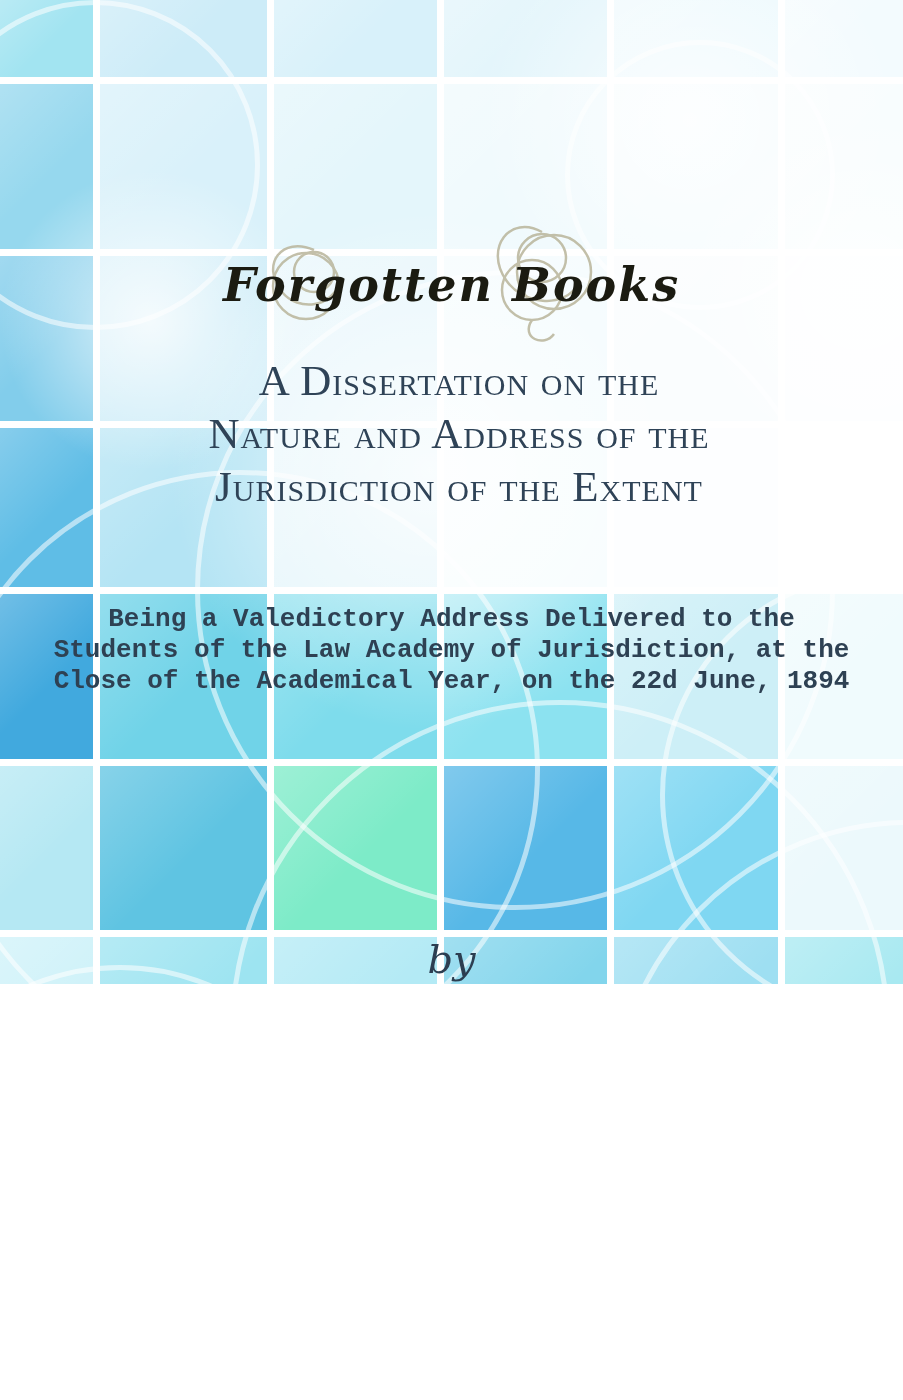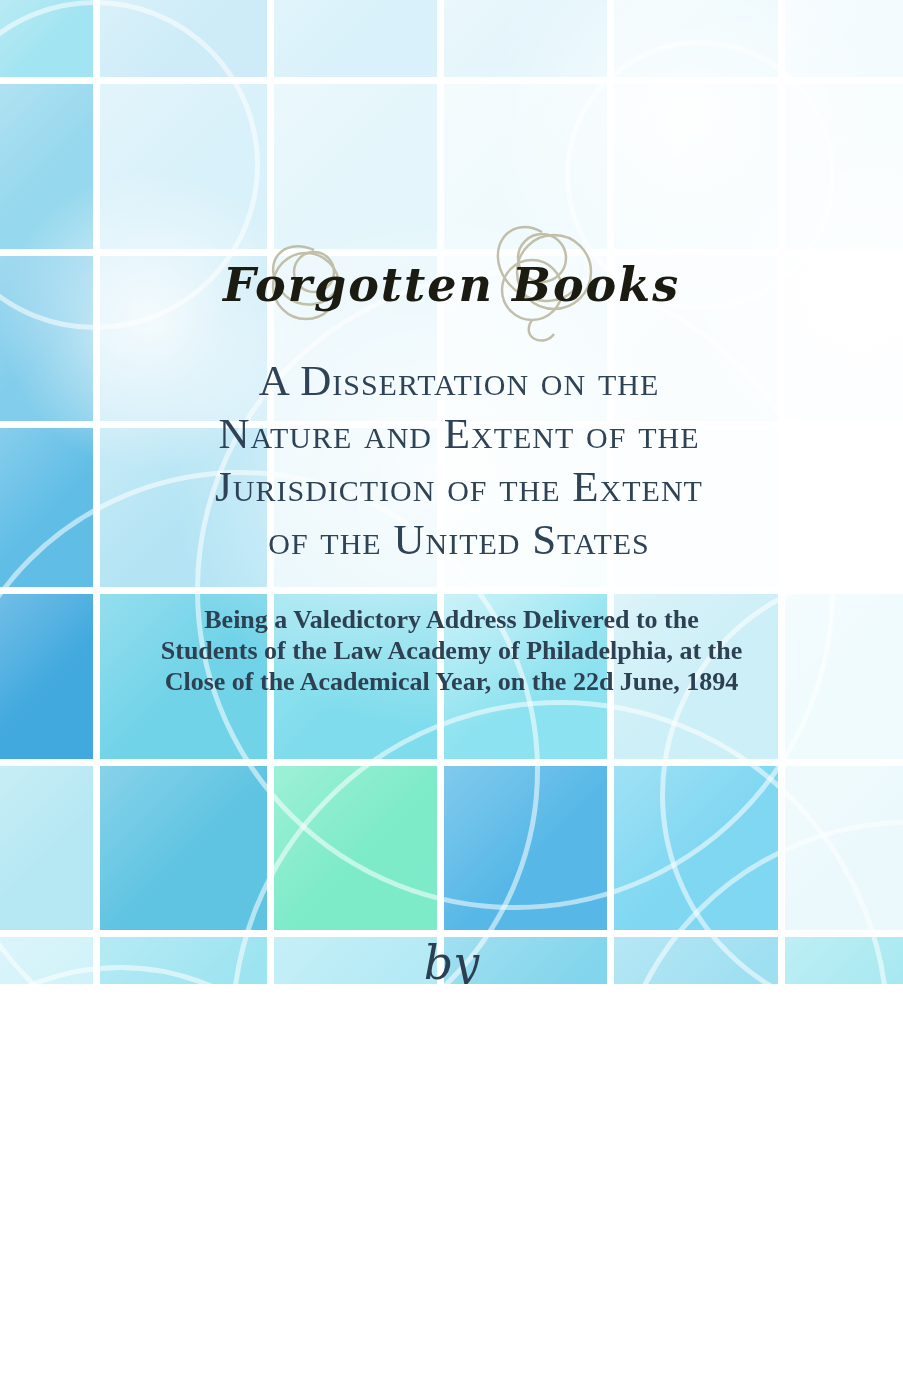--- a/index.html
+++ b/index.html
@@ -76,31 +76,31 @@
   .subtitle-block {
     position: absolute;
     top: 604px;
     left: 0;
     right: 0;
     color: #2e4153;
     font-weight: bold;
     font-size: 26px;
     line-height: 31px;
   }
-  .subtitle-line { white-space: nowrap; }
+  .subtitle-line { white-space: nowrap; font-family: Liberation Mono, monospace; }
 
   
   .byline {
     position: absolute;
     top: 936px;
     left: 0;
     right: 0;
     font-family: "DejaVu Serif", serif;
     font-style: italic;
-    font-size: 46px;
+    font-size: 40px;
     color: #2c3e51;
   }
   .author {
     position: absolute;
     top: 1000px;
     left: 0;
     right: 0;
     font-family: "DejaVu Serif", serif;
     font-style: italic;
     font-size: 54px;
@@ -201,28 +201,27 @@
           <circle cx="290" cy="84" r="30"></circle>
           <path d="M300 26 C 268 8, 242 42, 264 74 C 280 98, 322 104, 336 78"></path>
           <path d="M290 114 C 278 132, 302 142, 312 128"></path>
         </g>
       </svg>
       <div class="logo-text">Forgotten Books</div>
     </div>
 
     <div class="title-block">
       <div class="title-line">A Dissertation on the</div>
-      <div class="title-line">Nature and Extent of the</div>
+      <div class="title-line">Nature and Address of the</div>
       <div class="title-line">Jurisdiction of the Extent</div>
-      <div class="title-line">of the United States</div>
     </div>
 
     <div class="subtitle-block">
       <div class="subtitle-line">Being a Valedictory Address Delivered to the</div>
-      <div class="subtitle-line">Students of the Law Academy of Philadelphia, at the</div>
+      <div class="subtitle-line">Students of the Law Academy of Jurisdiction, at the</div>
       <div class="subtitle-line">Close of the Academical Year, on the 22d June, 1894</div>
     </div>
 
     <div class="byline">by</div>
 
 
   </div>
 </div>
 
 </body></html>

